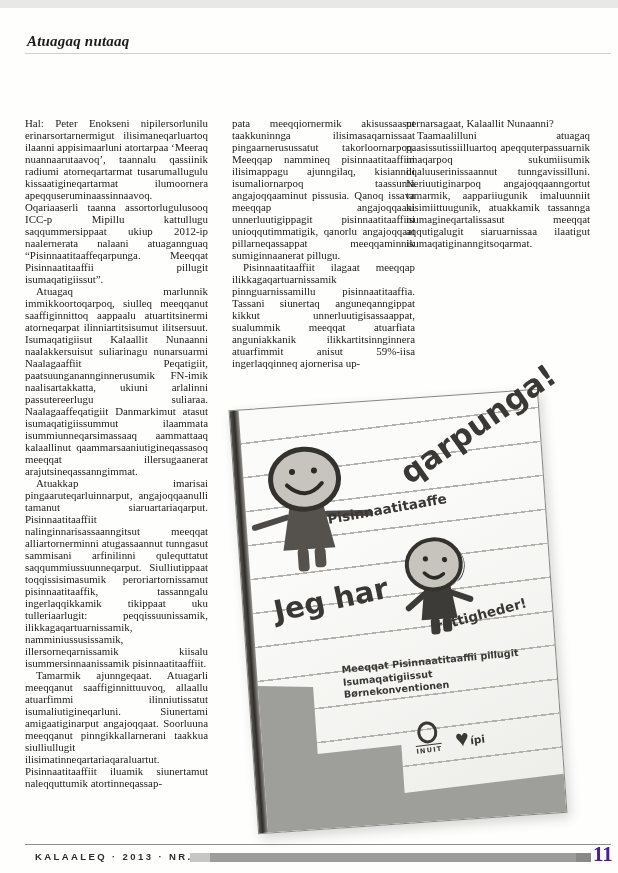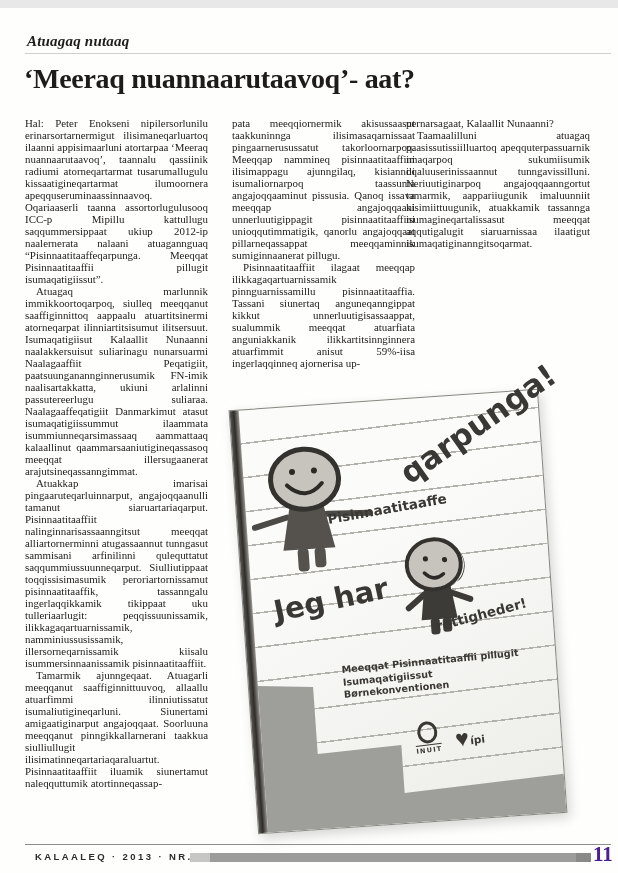--- a/index.html
+++ b/index.html
@@ -53,21 +53,20 @@
            background:linear-gradient(to right,#c6c6c4 0px,#c6c6c4 20px,#9c9c9a 20px,#9c9c9a 386px,#898987 386px);}
   .page-num{position:absolute;left:593px;top:834px;font-size:21px;font-weight:bold;color:#4c1d95;}
 </style>
 </head>
 <body>
 
 <div class="page">
 
   <div class="kicker">Atuagaq nutaaq</div>
   <div class="header-rule"></div>
-  <h1 class="title" style="margin:0">‘Meeraq nuannaarutaavoq’- aat?</h1>
 
   <div class="col" id="col1">
     <p>Hal: Peter Enokseni nipilersorlunilu erinarsortarnermigut ilisimaneqarluartoq ilaanni appisimaarluni atortarpaa ‘Meeraq nuannaarutaavoq’, taannalu qassiinik radiumi atorneqartarmat tusarumallugulu kissaatigineqartarmat ilumoornera apeqquseruminaassinnaavoq. Oqariaaserli taanna assortorlugulusooq ICC-p Mipillu kattullugu saqqummersippaat ukiup 2012-ip naalernerata nalaani atuagannguaq “Pisinnaatitaaffeqarpunga. Meeqqat Pisinnaatitaaffii pillugit isumaqatigiissut”.</p>
     <p class="ind">Atuagaq marlunnik immikkoortoqarpoq, siulleq meeqqanut saaffiginnittoq aappaalu atuartitsinermi atorneqarpat ilinniartitsisumut ilitsersuut. Isumaqatigiisut Kalaallit Nunaanni naalakkersuisut suliarinagu nunarsuarmi Naalagaaffiit Peqatigiit, paatsuunganannginnerusumik FN-imik naalisartakkatta, ukiuni arlalinni passutereerlugu suliaraa. Naalagaaffeqatigiit Danmarkimut atasut isumaqatigiissummut ilaammata isummiunneqarsimassaaq aammattaaq kalaallinut qaammarsaaniutigineqassasoq meeqqat illersugaanerat arajutsineqassanngimmat.</p>
     <p class="ind">Atuakkap imarisai pingaaruteqarluinnarput, angajoqqaanulli tamanut siaruartariaqarput. Pisinnaatitaaffiit nalinginnarisassaanngitsut meeqqat alliartornerminni atugassaannut tunngasut sammisani arfinilinni qulequttatut saqqummiussuunneqarput. Siulliutippaat toqqissisimasumik peroriartornissamut pisinnaatitaaffik, tassanngalu ingerlaqqikkamik tikippaat uku tulleriaarlugit: peqqissuunissamik, ilikkagaqartuarnissamik, namminiussusissamik, illersorneqarnissamik kiisalu isummersinnaanissamik pisinnaatitaaffiit.</p>
     <p class="ind">Tamarmik ajunngeqaat. Atuagarli meeqqanut saaffiginnittuuvoq, allaallu atuarfimmi ilinniutissatut isumaliutigineqarluni. Siunertami amigaatiginarput angajoqqaat. Soorluuna meeqqanut pinngikkallarnerani taakkua siulliullugit ilisimatinneqartariaqaraluartut. Pisinnaatitaaffiit iluamik siunertamut naleqquttumik atortinneqassap-</p>
   </div>
 
   <div class="col" id="col2">
     <p>pata meeqqiornermik akisussaasut taakkuninnga ilisimasaqarnissaat pingaarnerusussatut takorloornarpoq. Meeqqap nammineq pisinnaatitaaffini ilisimappagu ajunngilaq, kisiannili isumaliornarpoq taassuma angajoqqaaminut pissusia. Qanoq issava meeqqap angajoqqaani unnerluutigippagit pisinnaatitaaffini unioqqutimmatigik, qanorlu angajoqqaat pillarneqassappat meeqqaminnik sumiginnaanerat pillugu.</p>

